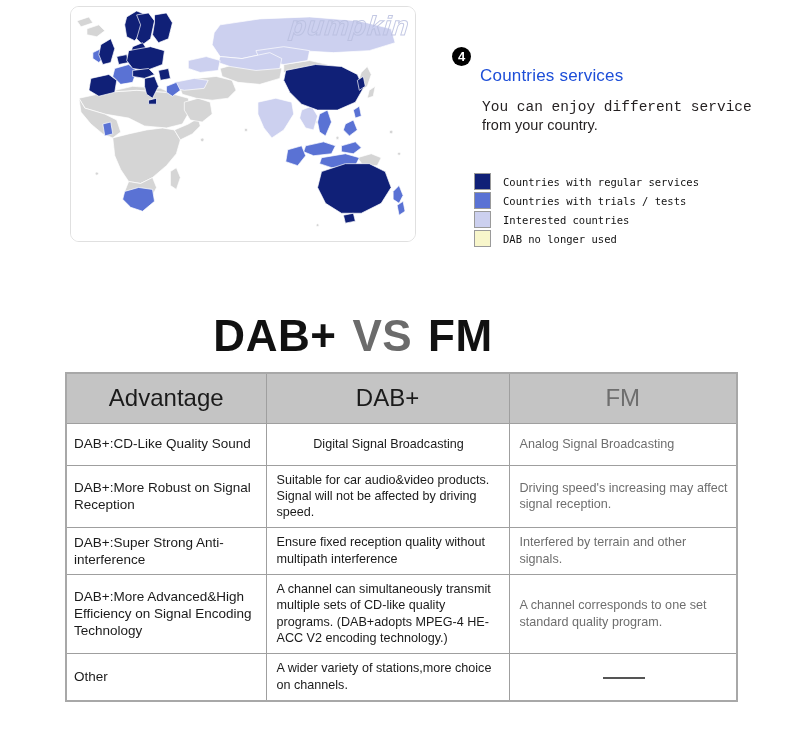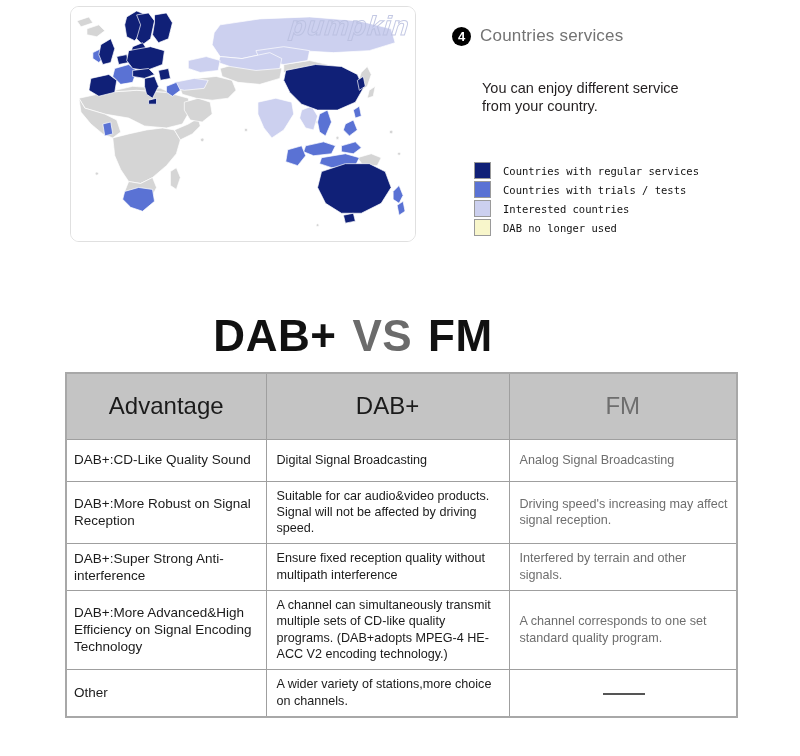--- a/index.html
+++ b/index.html
@@ -37,29 +37,29 @@
   
   #info-col{position:absolute;left:452px;top:26px;width:340px;}
   #headline-row{display:flex;align-items:center;gap:9px;}
   .num-badge{
     display:inline-block;width:19px;height:19px;line-height:19px;
     border-radius:50%;background:#000;color:#fff;
     text-align:center;font-size:13px;font-weight:bold;
     font-family:"Liberation Sans", sans-serif;
     flex:0 0 auto;
   }
-  #headline{font-size:17px;color:#737373;letter-spacing:.2px;}
+  #headline{font-size:17px;color:#1d4ed8;letter-spacing:.2px;margin-top:40px;}
   #sub-line-1,#sub-line-2{
     font-size:14.5px;color:#231f20;margin-left:30px;
     line-height:1.1;
   }
-  #sub-line-1{margin-top:35px;}
+  #sub-line-1{margin-top:14px;font-family:Liberation Mono, monospace;}
   #sub-line-2{margin-top:2px;}
 
-  #legend{position:absolute;left:474px;top:161px;}
+  #legend{position:absolute;left:474px;top:172px;}
   .legend-row{display:flex;align-items:center;height:19px;}
   .legend-swatch{
     width:17px;height:17px;flex:0 0 auto;
     border:1px solid #9a9a9a;box-sizing:border-box;
   }
   .legend-label{
     margin-left:12px;
     font-family:"DejaVu Sans Mono","Liberation Mono",monospace;
     font-size:10.5px;color:#111;white-space:nowrap;
   }
@@ -84,38 +84,38 @@
   #cmp-table col.c1{width:200px;}
   #cmp-table col.c2{width:243px;}
   #cmp-table col.c3{width:228px;}
   #cmp-table th,#cmp-table td{
     border:1px solid #9f9f9f;
     vertical-align:middle;
     box-sizing:border-box;
   }
   #cmp-table thead th{
     background:#c4c4c4;
-    height:66px;
+    height:50px;
     font-weight:normal;
     text-align:center;
     font-size:24px;
     color:#1b1b1b;
   }
   #cmp-table thead th.hdr-fm{color:#6e6e6e;}
   td.col-adv{
     padding:6px 5px 6px 7px;
     font-size:13.5px;line-height:1.28;
     color:#1b1b1b;
   }
   td.col-dab{
     padding:6px 8px 6px 10px;
     font-size:12.6px;line-height:1.3;
     color:#1b1b1b;
   }
-  td.col-dab.center{text-align:left;}
+  td.col-dab.center{text-align:center;}
   td.col-fm{
     padding:6px 8px 6px 10px;
     font-size:12.6px;line-height:1.3;
     color:#6e6e6e;
   }
   td.col-fm.dash{
     text-align:center;
     color:#4a4a4a;
     font-size:15px;
     letter-spacing:-1px;

